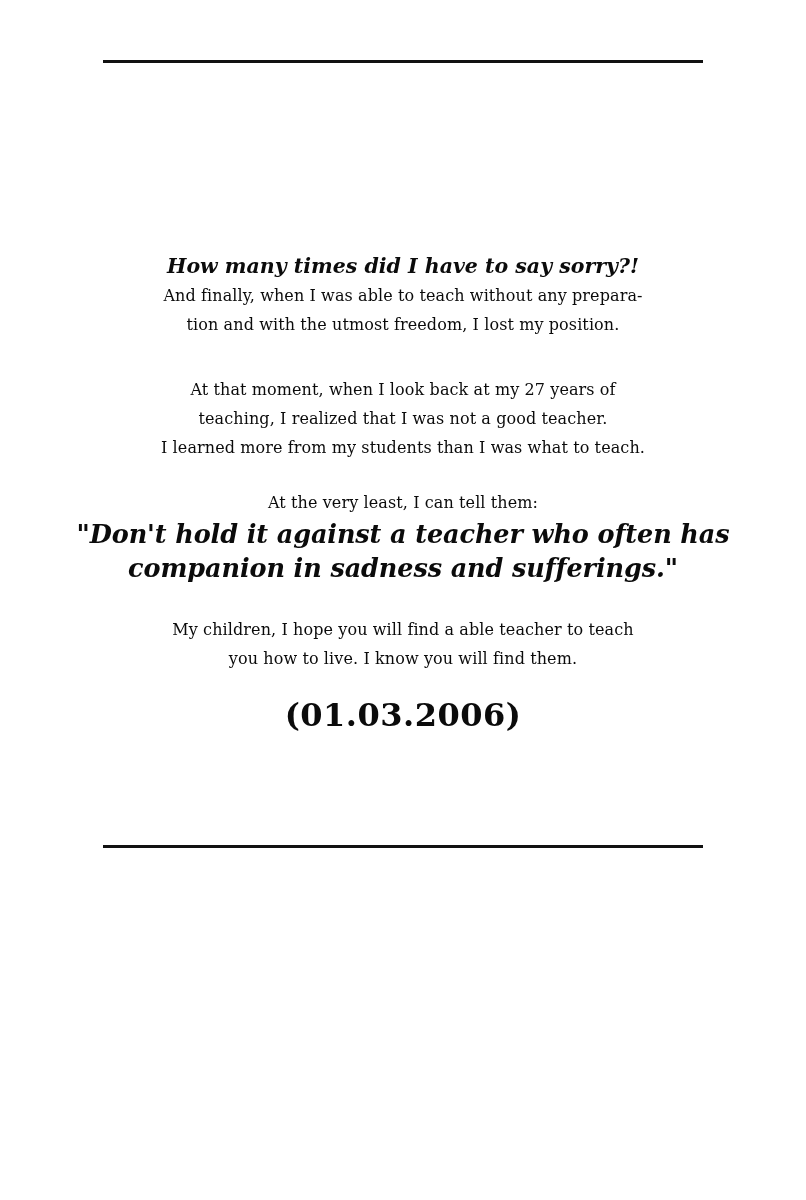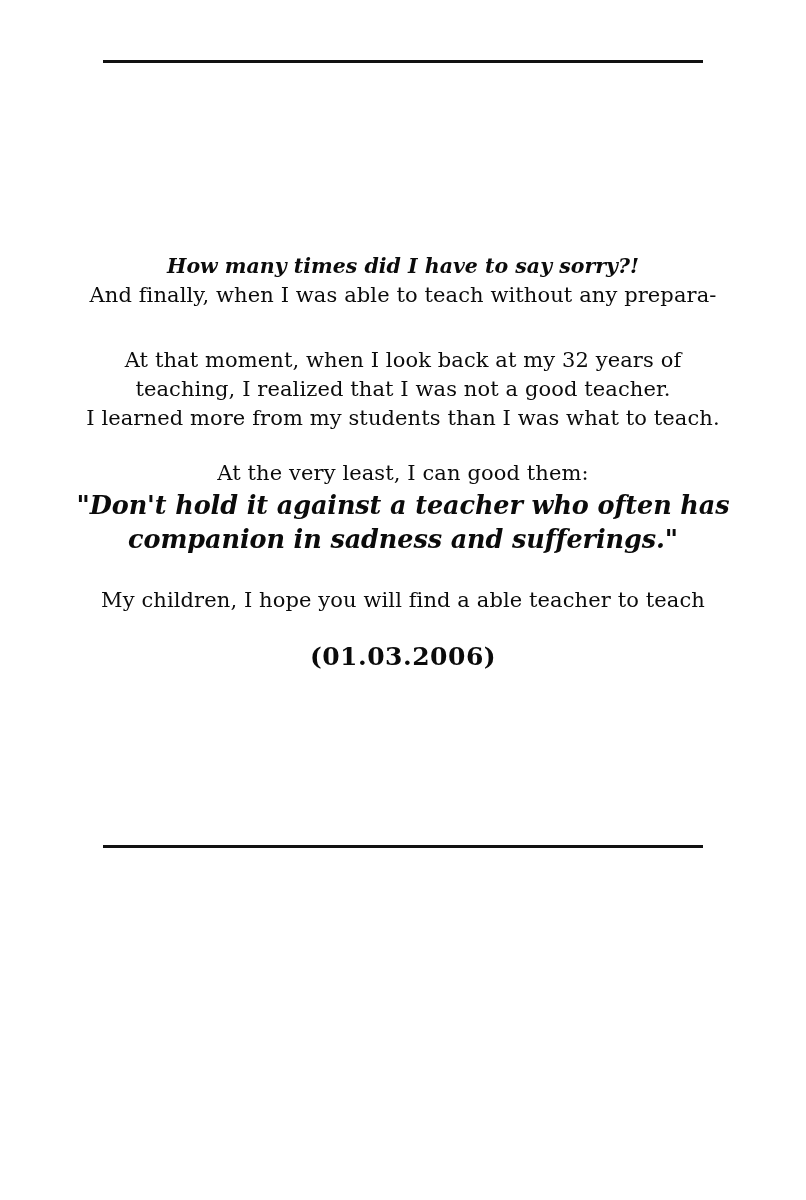--- a/index.html
+++ b/index.html
@@ -46,21 +46,21 @@
   }
 
   .line {
     display: block;
     white-space: pre;
   }
 
   
   .normal {
     font-family: "DejaVu Serif", serif;
-    font-size: 21px;
+    font-size: 16px;
     line-height: 29px;
     letter-spacing: 0.1px;
   }
   .bold-italic {
     font-family: "DejaVu Serif", serif;
     font-weight: bold;
     font-style: italic;
     font-size: 20.5px;
     line-height: 30px;
   }
@@ -68,21 +68,21 @@
     font-family: "DejaVu Serif", serif;
     font-weight: bold;
     font-style: italic;
     font-size: 25.5px;
     line-height: 34px;
     letter-spacing: -0.1px;
   }
   .date {
     font-family: "DejaVu Serif", serif;
     font-weight: bold;
-    font-size: 25px;
+    font-size: 32px;
     line-height: 32px;
     letter-spacing: 0.5px;
   }
   .gap-md { height: 36px; }
   .gap-lg { height: 26px; }
   .gap-xl { height: 30px; }
 
   .spacer-bottom { flex: 1 1 auto; }
   .rule-wrap-bottom {
     flex: none;
@@ -94,45 +94,47 @@
 
 <div class="page">
 
   <div class="rule rule-top"></div>
 
   <div class="content">
 
     <div class="para">
       <span class="line bold-italic">How many times did I have to say sorry?!</span>
       <span class="line normal">And finally, when I was able to teach without any prepara-</span>
+      <span class="line normal">tion and with the utmost freedom, I lost my position.</span>
     </div>
 
     <div class="gap-md"></div>
 
     <div class="para">
-      <span class="line normal">At that moment, when I look back at my 32 years of</span>
+      <span class="line normal">At that moment, when I look back at my 27 years of</span>
       <span class="line normal">teaching, I realized that I was not a good teacher.</span>
       <span class="line normal">I learned more from my students than I was what to teach.</span>
     </div>
 
     <div class="gap-lg"></div>
 
     <div class="para">
-      <span class="line normal">At the very least, I can good them:</span>
+      <span class="line normal">At the very least, I can tell them:</span>
     </div>
 
     <div class="para">
       <span class="line quote">"Don't hold it against a teacher who often has</span>
       <span class="line quote">companion in sadness and sufferings."</span>
     </div>
 
     <div class="gap-xl"></div>
 
     <div class="para">
       <span class="line normal">My children, I hope you will find a able teacher to teach</span>
+      <span class="line normal">you how to live. I know you will find them.</span>
     </div>
 
     <div class="gap-lg"></div>
 
     <div class="para">
       <span class="line date">(01.03.2006)</span>
     </div>
 
   </div>
 

